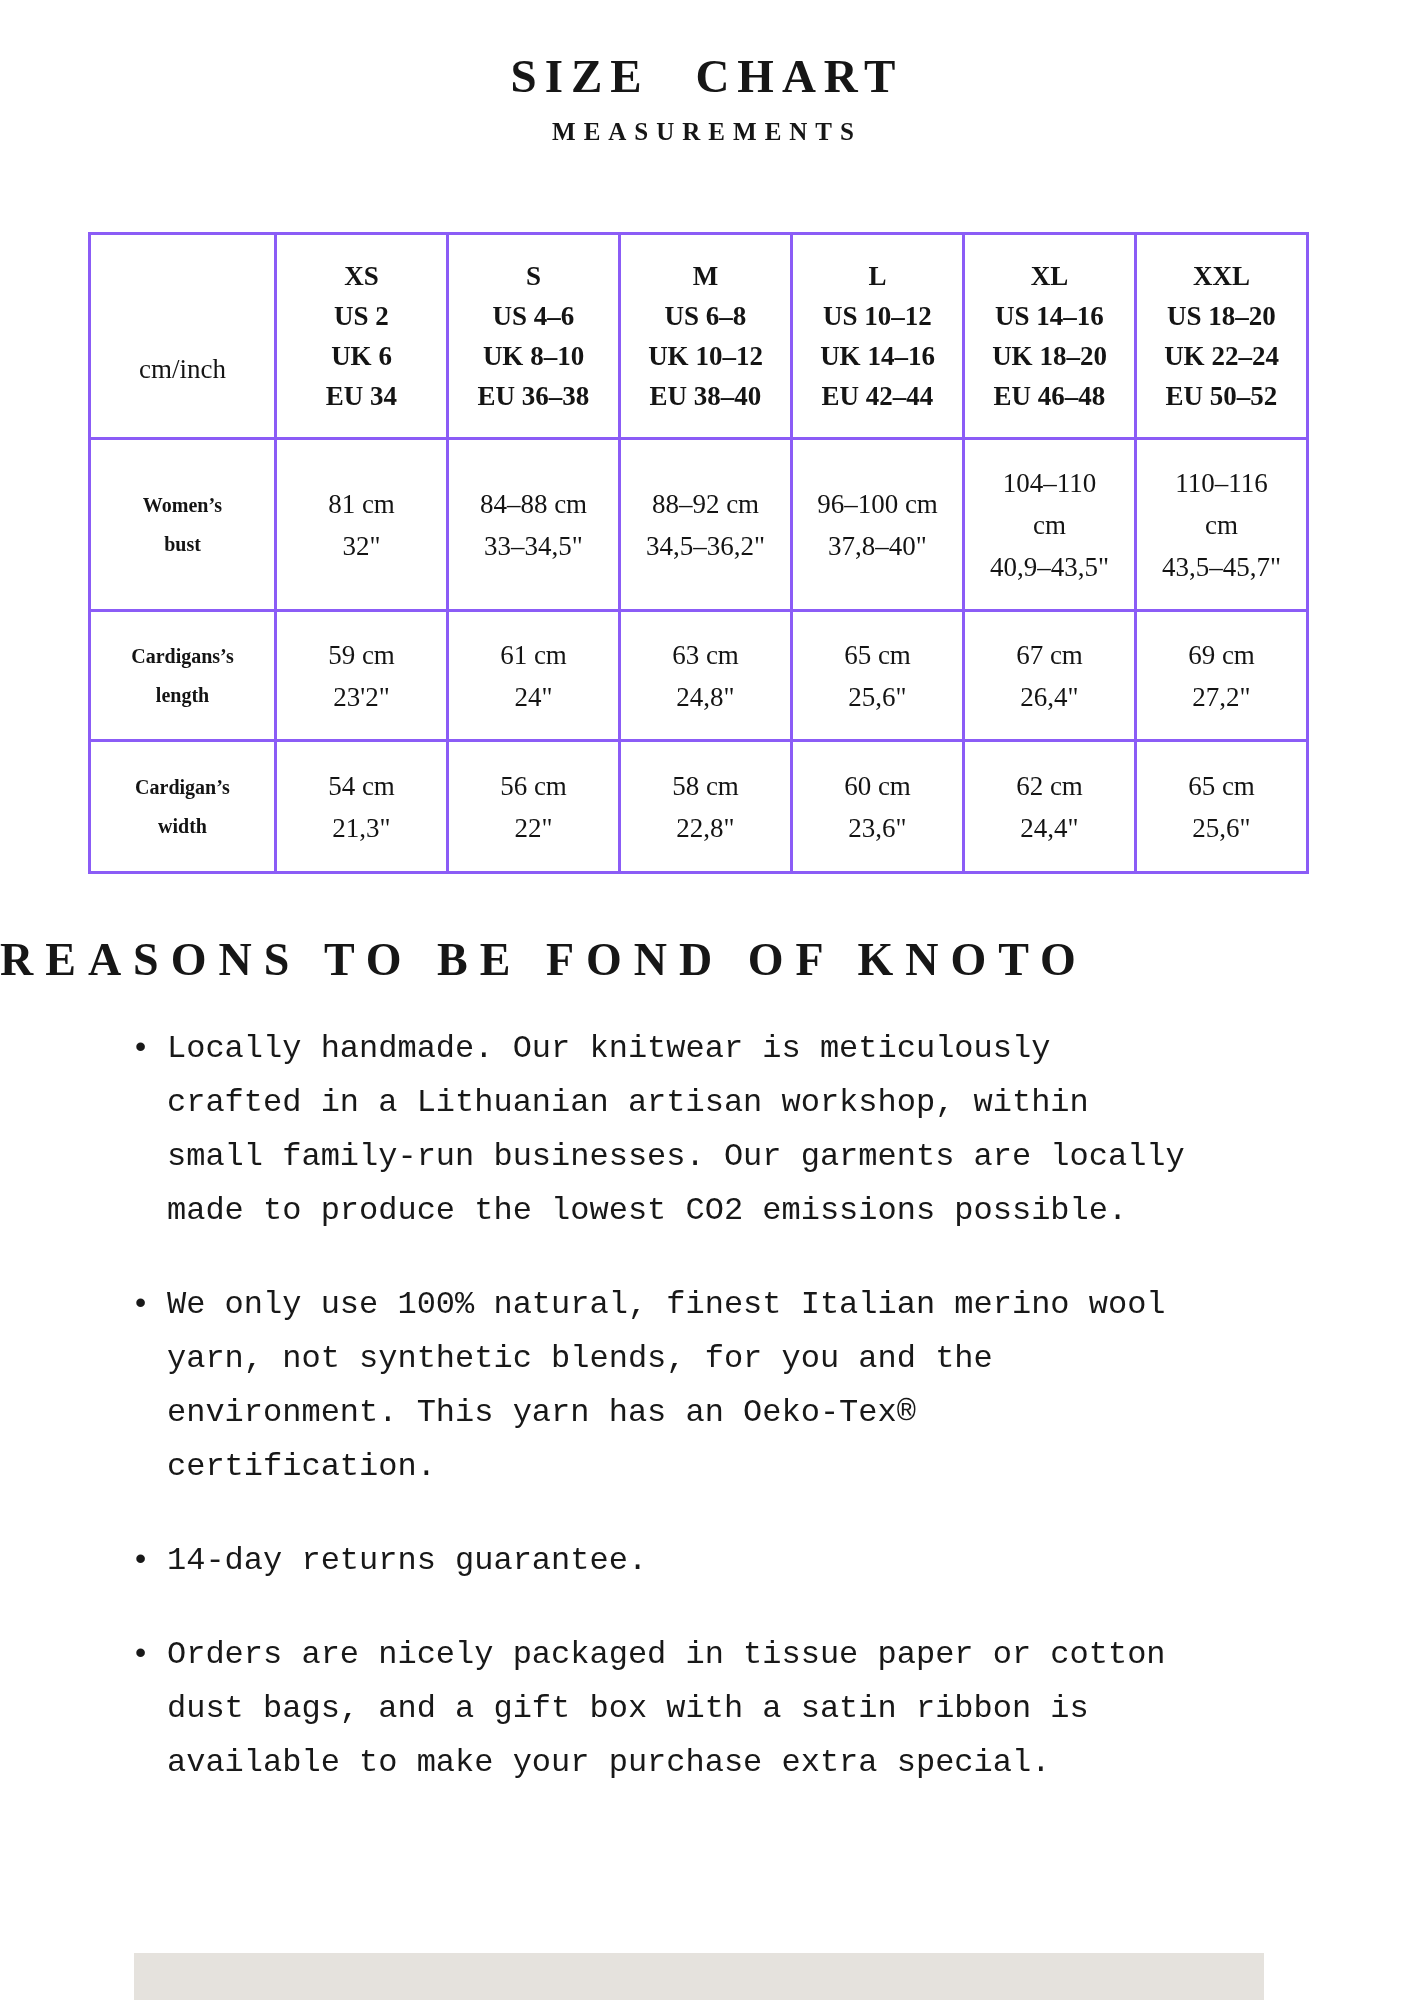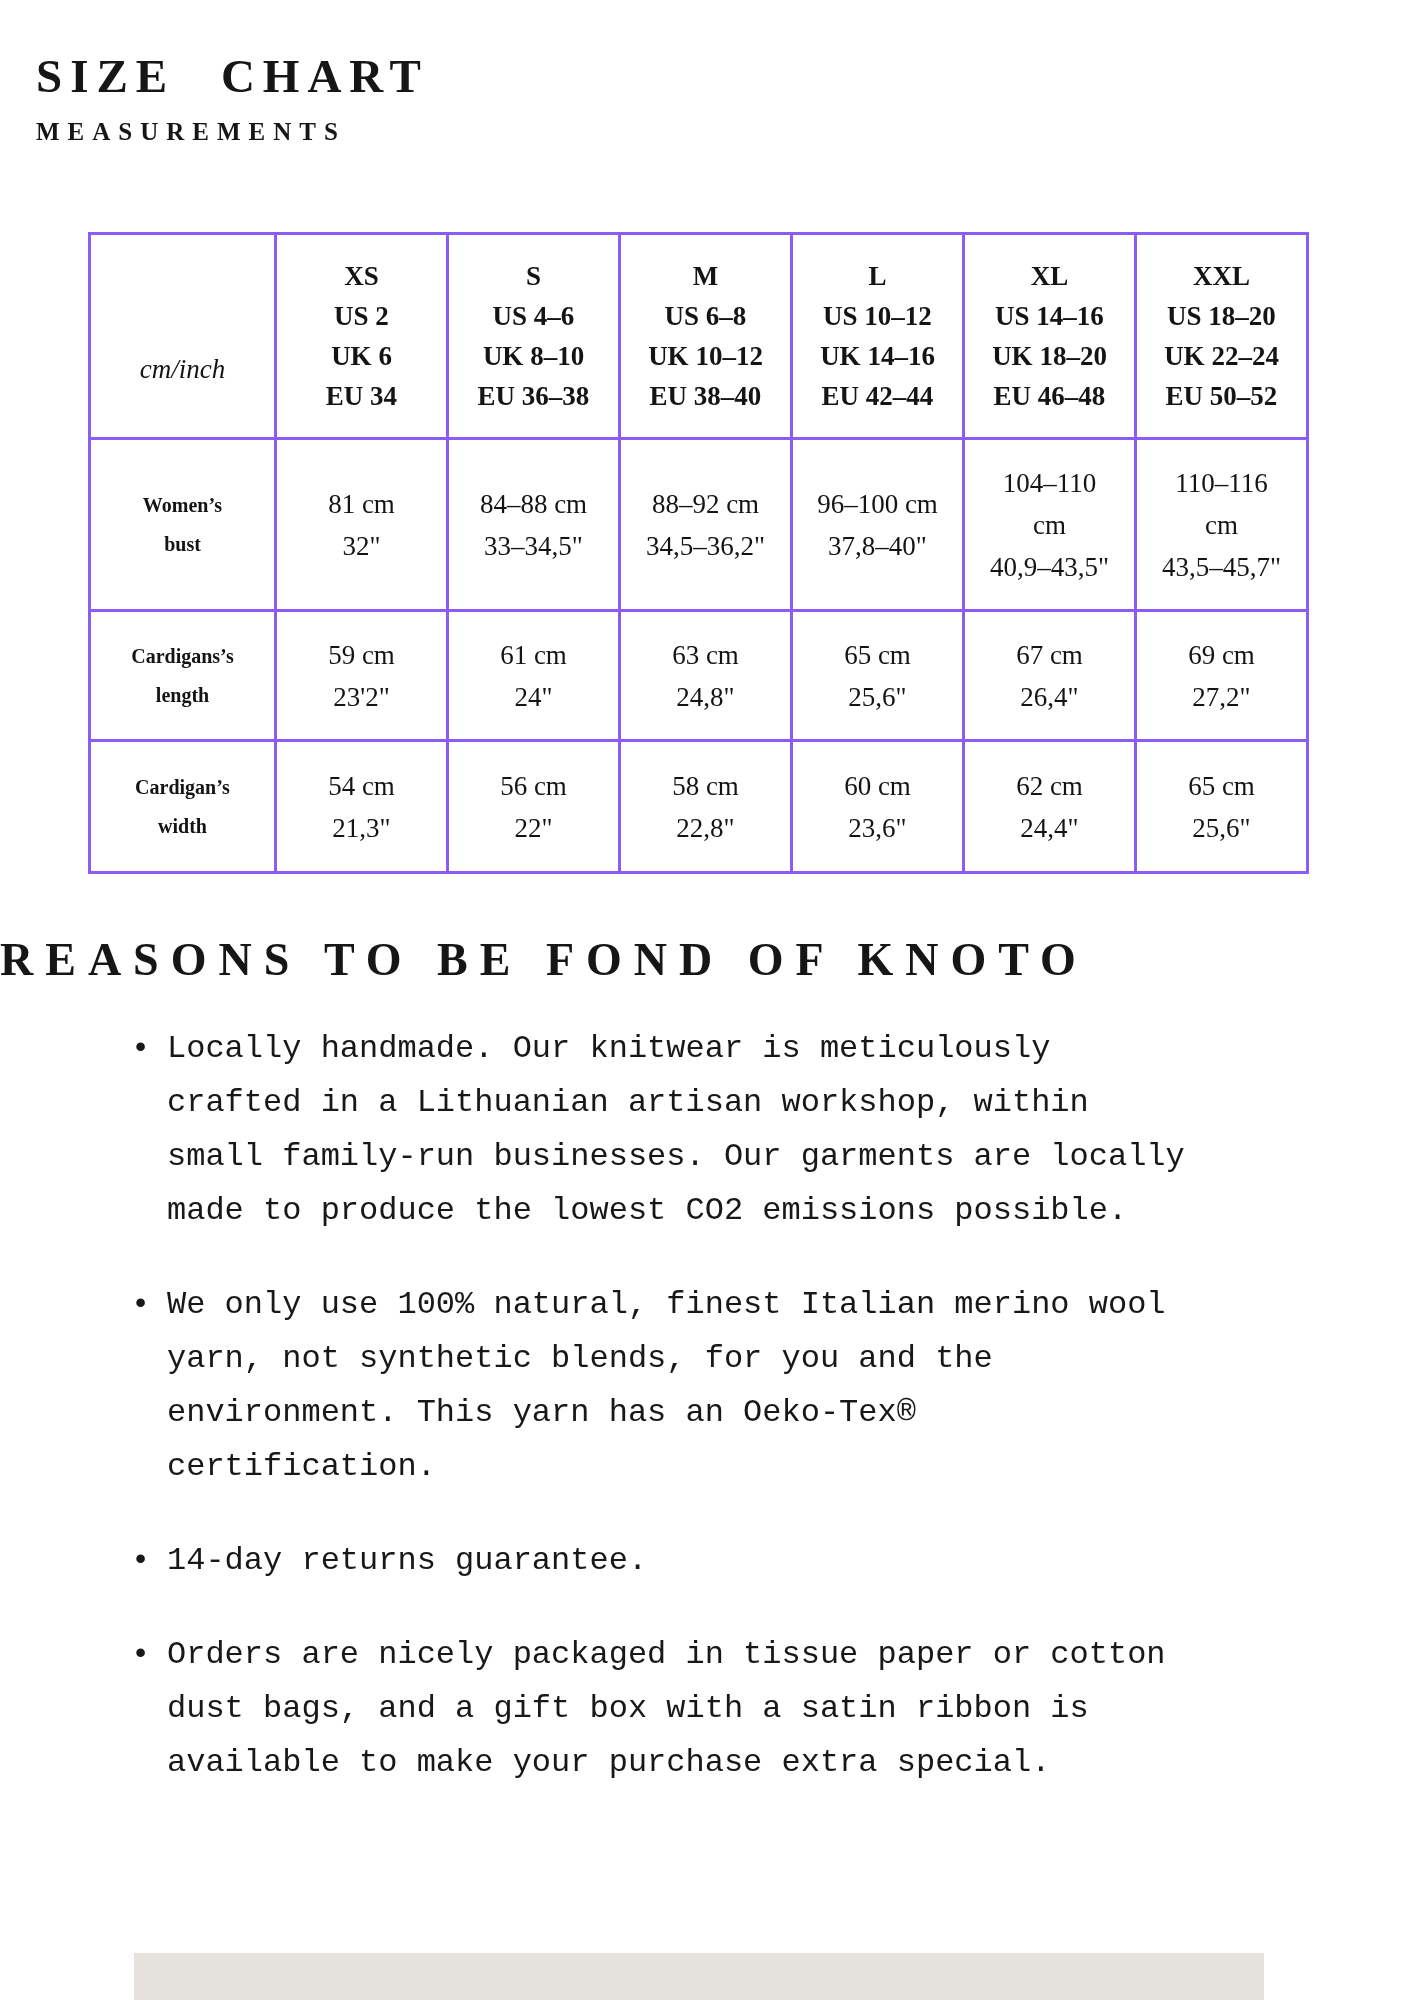--- a/index.html
+++ b/index.html
@@ -7,21 +7,21 @@
     width: 1414px;
     height: 2000px;
     background: #ffffff;
     color: #141414;
     font-family: "Liberation Serif", "DejaVu Serif", serif;
     position: relative;
     overflow: hidden;
   }
 
   
-  .doc-header { text-align: left; margin-left: 36px; }
+  .doc-header { text-align: center; }
   .main-title {
     margin: 0;
     padding-top: 52px;
     font-size: 47px;
     font-weight: 700;
     letter-spacing: 8px;
     word-spacing: 26px;
     line-height: 48px;
     color: #161616;
   }
@@ -54,21 +54,20 @@
   .size-table thead tr { height: 205px; }
   .size-table tbody tr.row-0 { height: 172px; }
   .size-table tbody tr.row-1 { height: 130px; }
   .size-table tbody tr.row-2 { height: 132px; }
 
   th.corner-cell {
     font-size: 27px;
     font-weight: 400;
     vertical-align: bottom;
     padding-bottom: 52px;
-    font-style: italic;
   }
   th.size-head div {
     font-size: 27px;
     font-weight: 700;
     line-height: 40px;
   }
   th.row-label div {
     font-size: 20px;
     font-weight: 700;
     line-height: 39px;

